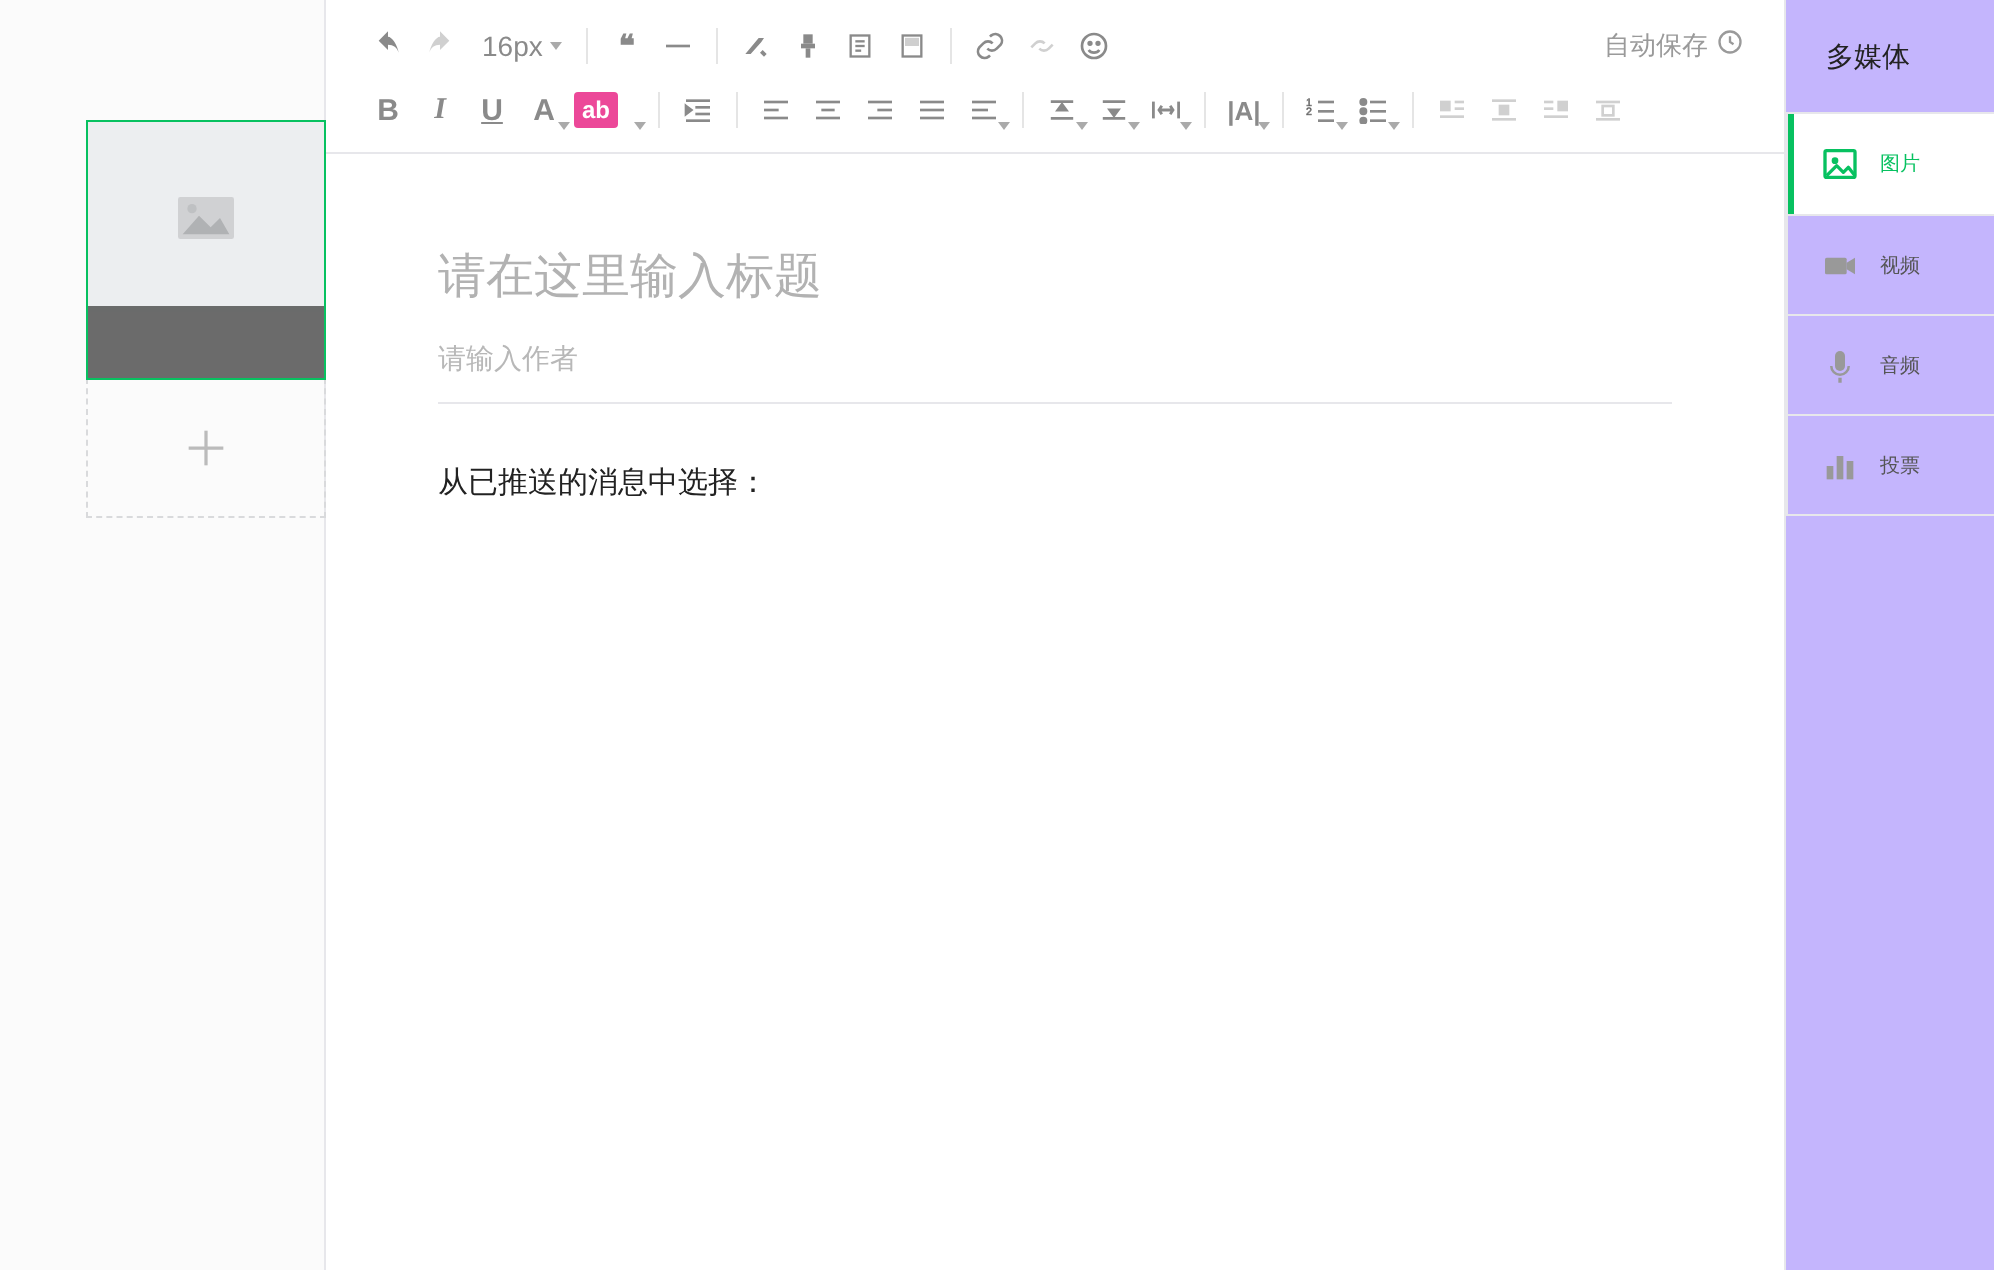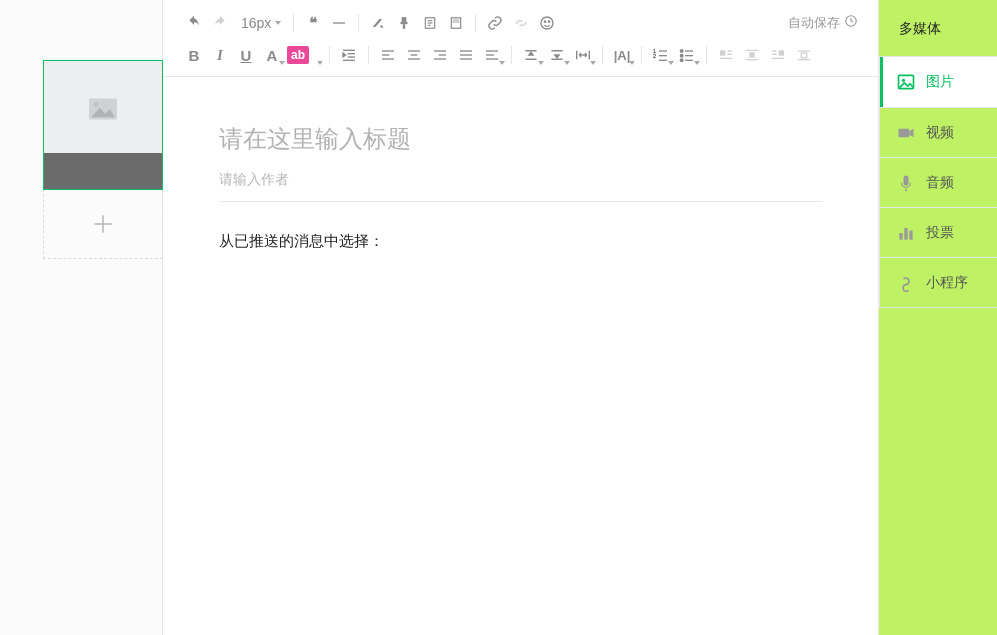--- a/index.html
+++ b/index.html
@@ -29,24 +29,24 @@
   .dd-caret { width: 0; height: 0; border-left: 3px solid transparent; border-right: 3px solid transparent; border-top: 4px solid #aaa; position: absolute; right: 0px; bottom: 3px; }
 
   .editor-body { flex: 1; padding: 36px 56px 20px 56px; overflow: auto; }
   .title-input { width: 100%; border: none; outline: none; font-size: 24px; color: #333; padding: 2px 0 12px 0; }
   .title-input::placeholder { color: #b2b2b2; }
   .author-input { width: 100%; border: none; outline: none; font-size: 14px; color: #666; padding: 6px 0 14px 0; border-bottom: 1px solid #e7e7eb; margin-bottom: 30px; }
   .author-input::placeholder { color: #b8b8b8; }
   .body-text { font-size: 15px; color: #222; }
 
   
-  .right-rail { width: 119px; background: #bef264; border-left: 1px solid #e7e7eb; }
+  .right-rail { width: 105px; background: #c4b5fd; border-left: 1px solid #e7e7eb; }
   .rr-title { padding: 20px 0 18px 20px; font-size: 14px; color: #222; }
   .rr-list { border: 1px solid #e7e7eb; border-right: none; }
-  .rr-item { height: 50px; display: flex; align-items: center; gap: 10px; padding-left: 16px; cursor: pointer; color: #555; font-size: 14px; border-top: 1px solid #e7e7eb; }
+  .rr-item { height: 50px; display: flex; align-items: center; gap: 10px; padding-left: 16px; cursor: pointer; color: #555; font-size: 10px; border-top: 1px solid #e7e7eb; }
   .rr-item:first-child { border-top: none; }
   .rr-item svg, .rr-item .ico { width: 20px; height: 20px; flex: none; }
   .rr-item.active { color: #07c160; border-left: 3px solid #07c160; padding-left: 13px; background: #fff; }
   .rr-item:not(.active) svg { color: #999; }
 
   
   .g { font-family: Arial, sans-serif; font-size: 15px; font-weight: bold; }
 </style>
 </head>
 <body>
@@ -343,21 +343,15 @@
 
     <div class="rr-item">
       <svg viewBox="0 0 24 24" fill="currentColor">
           <rect x="4" y="12" width="4" height="8"></rect>
           <rect x="10" y="6" width="4" height="14"></rect>
           <rect x="16" y="9" width="4" height="11"></rect>
         </svg>
       <span>投票</span>
     </div>
 
-    <div class="rr-item">
-      <svg viewBox="0 0 24 24" fill="none" stroke="currentColor" stroke-width="2">
-          <path d="M9 7a4 4 0 1 1 3 7 4 4 0 1 0 3 7"></path>
-        </svg>
-      <span>小程序</span>
-    </div>
 
   </div>
 </div>
 
 </body></html>

